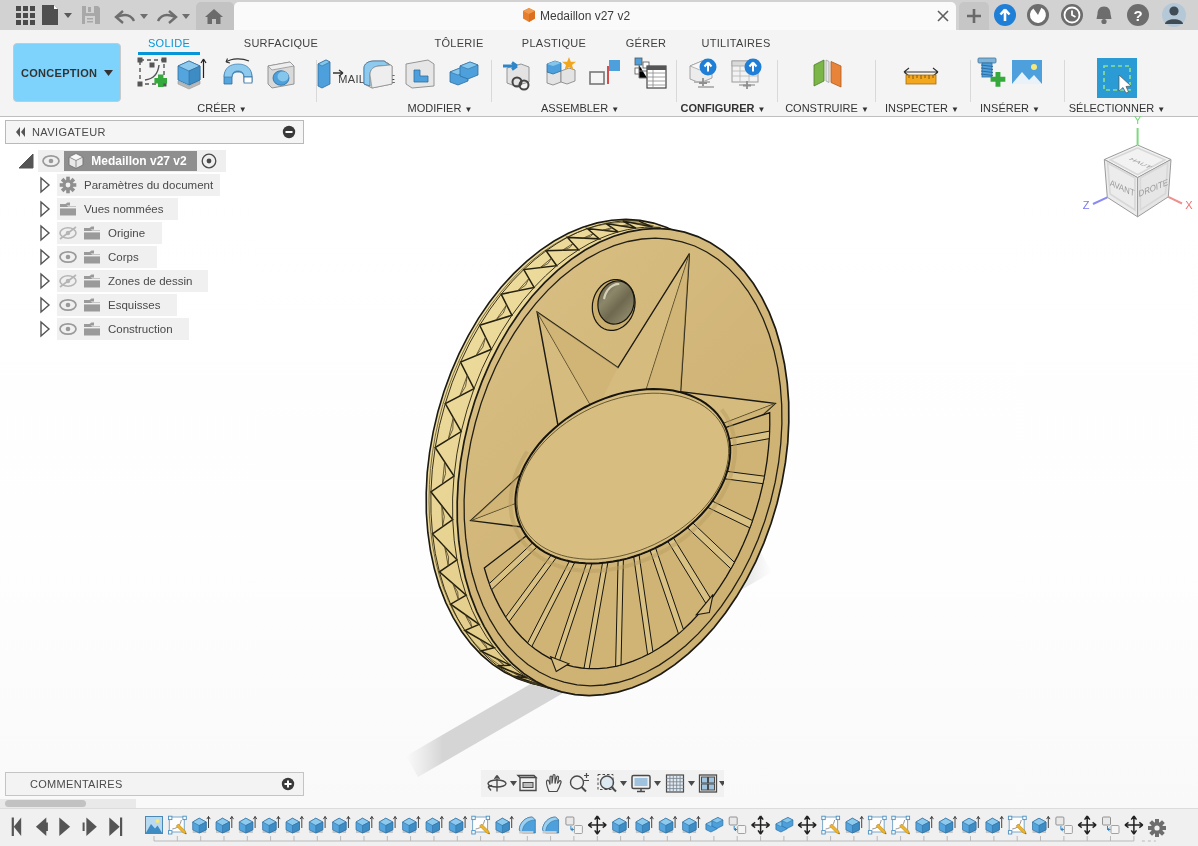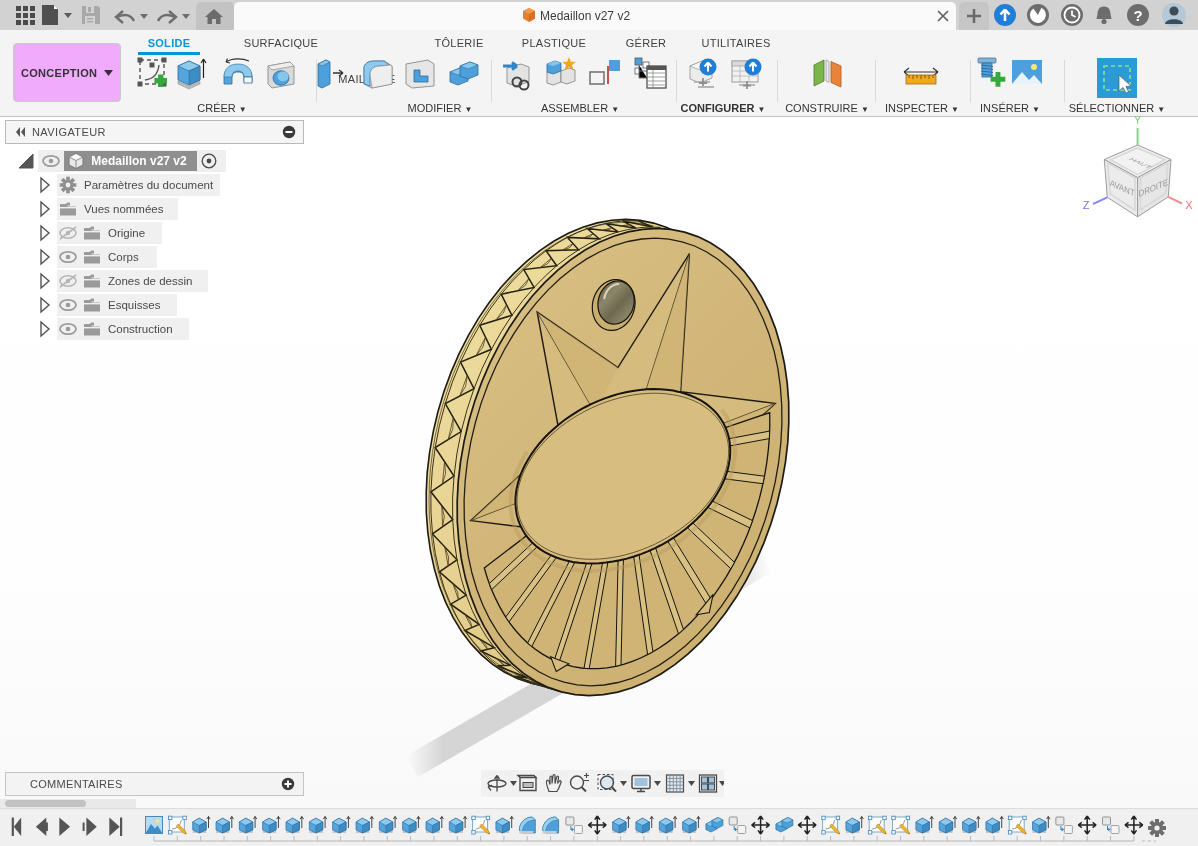--- a/index.html
+++ b/index.html
@@ -7,23 +7,23 @@
 #app { position:relative; width:1198px; height:846px; }
 .abs { position:absolute; }
 
 #tabbar { position:absolute; left:0; top:0; width:1198px; height:30px; background:#d2d2d2; }
 #hometab { position:absolute; left:196px; top:2px; width:38px; height:28px; background:#c3c3c3; border-radius:5px 5px 0 0; }
 #doctab { position:absolute; left:234px; top:2px; width:722px; height:28px; background:#fafafa; border-radius:5px 5px 0 0; font-size:12px; color:#3c3c3c; }
 #doctab .title { position:absolute; left:306px; top:7px; }
 #plustab { position:absolute; left:959px; top:2px; width:30px; height:28px; background:#c6c6c6; border-radius:5px 5px 0 0; }
 
 #ribbon { position:absolute; left:0; top:30px; width:1198px; height:87px; background:#f4f4f4; border-bottom:1px solid #bfbfbf; }
-#concbtn { position:absolute; left:13px; top:13px; width:108px; height:59px; background:#f0abfc; border:1px solid #c9c9c9; border-radius:4px; font-size:11px; font-weight:bold; color:#333; display:flex; align-items:center; justify-content:center; letter-spacing:0.3px;}
+#concbtn { position:absolute; left:13px; top:13px; width:108px; height:59px; background:#7dd3fc; border:1px solid #c9c9c9; border-radius:4px; font-size:11px; font-weight:bold; color:#333; display:flex; align-items:center; justify-content:center; letter-spacing:0.3px;}
 .rtab { position:absolute; top:7px; font-size:11px; color:#404040; letter-spacing:0.3px; transform:translateX(-50%); }
-.rtab.active { color:#0696d7; font-weight:bold; }
+.rtab.active { color:#0696d7; font-weight:normal; }
 #tabline { position:absolute; left:138px; top:22px; width:62px; height:3px; background:#0696d7; }
 .rsep { position:absolute; top:30px; width:1px; height:42px; background:#d9d9d9; }
 .rlabel { position:absolute; top:72px; font-size:11px; color:#333; transform:translateX(-50%); white-space:nowrap; }
 .rlabel .dd { font-size:8px; color:#333; }
 
 #canvas { position:absolute; left:0; top:118px; width:1198px; height:690px; background:linear-gradient(180deg,#ffffff 0%,#fefefe 65%,#f9f9f9 100%); }
 
 #navhdr { position:absolute; left:5px; top:120px; width:299px; height:24px; background:#f5f5f5; border:1px solid #b9b9b9; font-size:11px; color:#4a4a4a; }
 #navhdr .t { position:absolute; left:26px; top:5px; letter-spacing:0.4px;}
 

